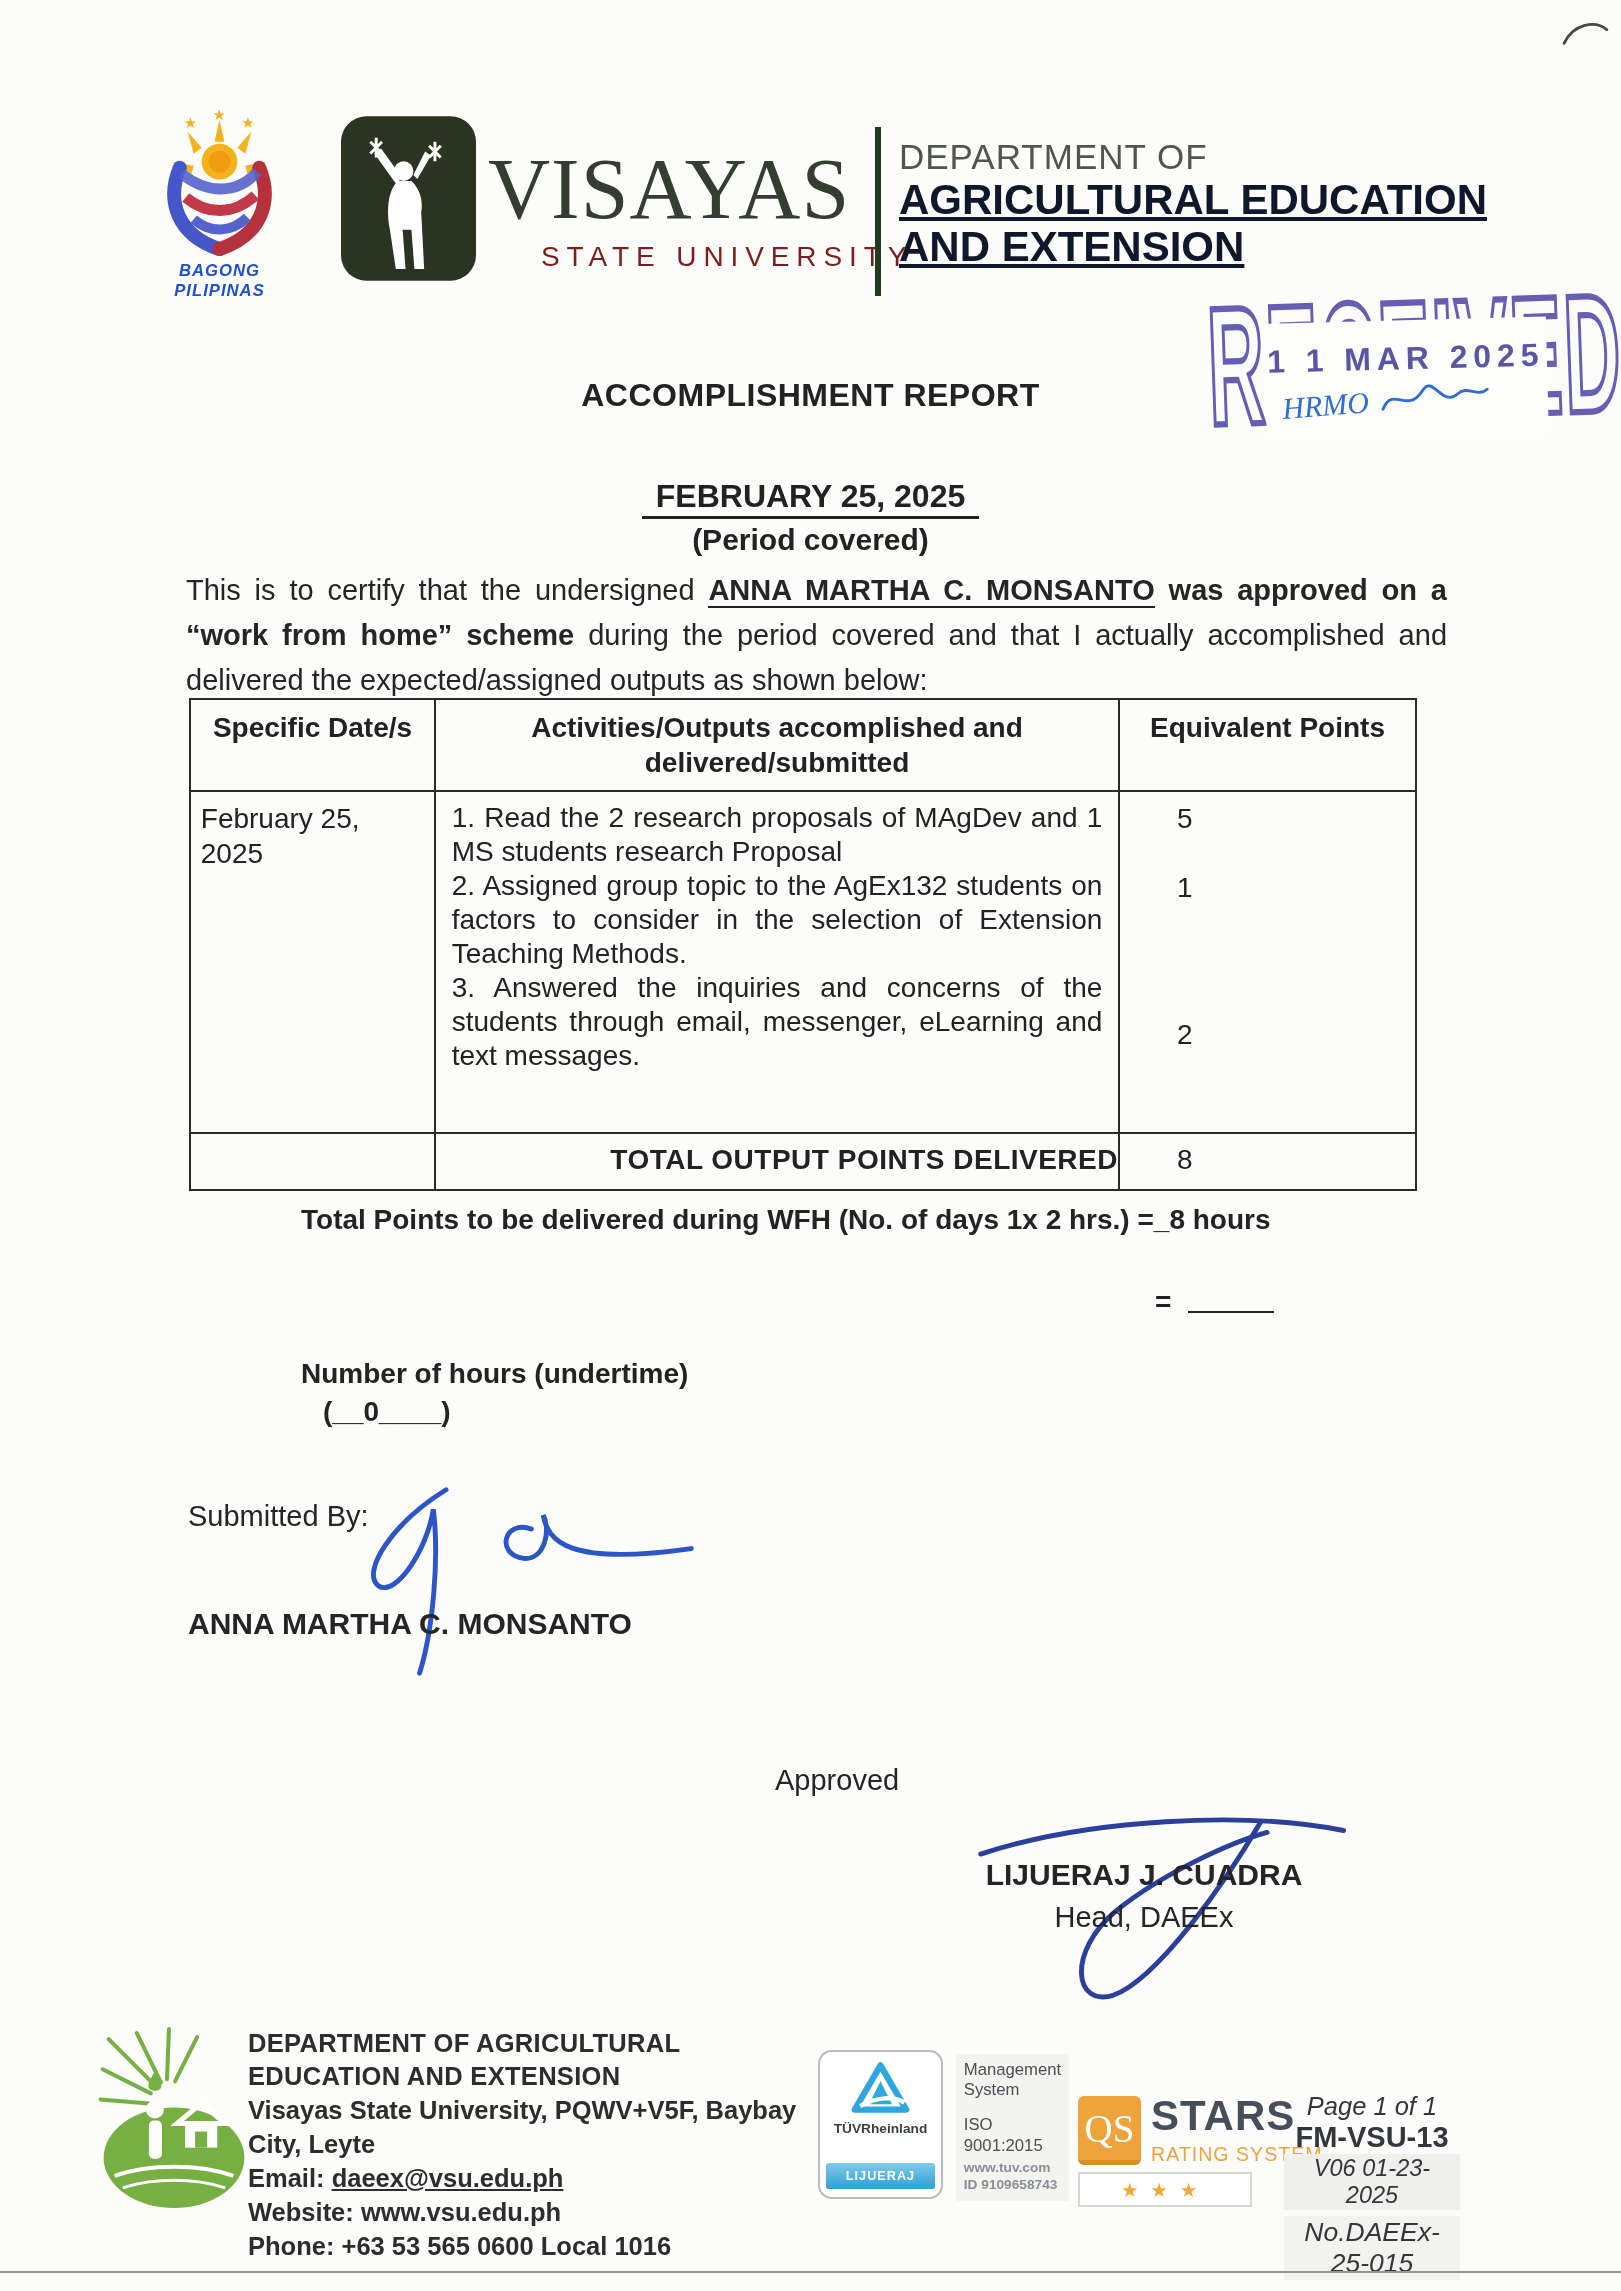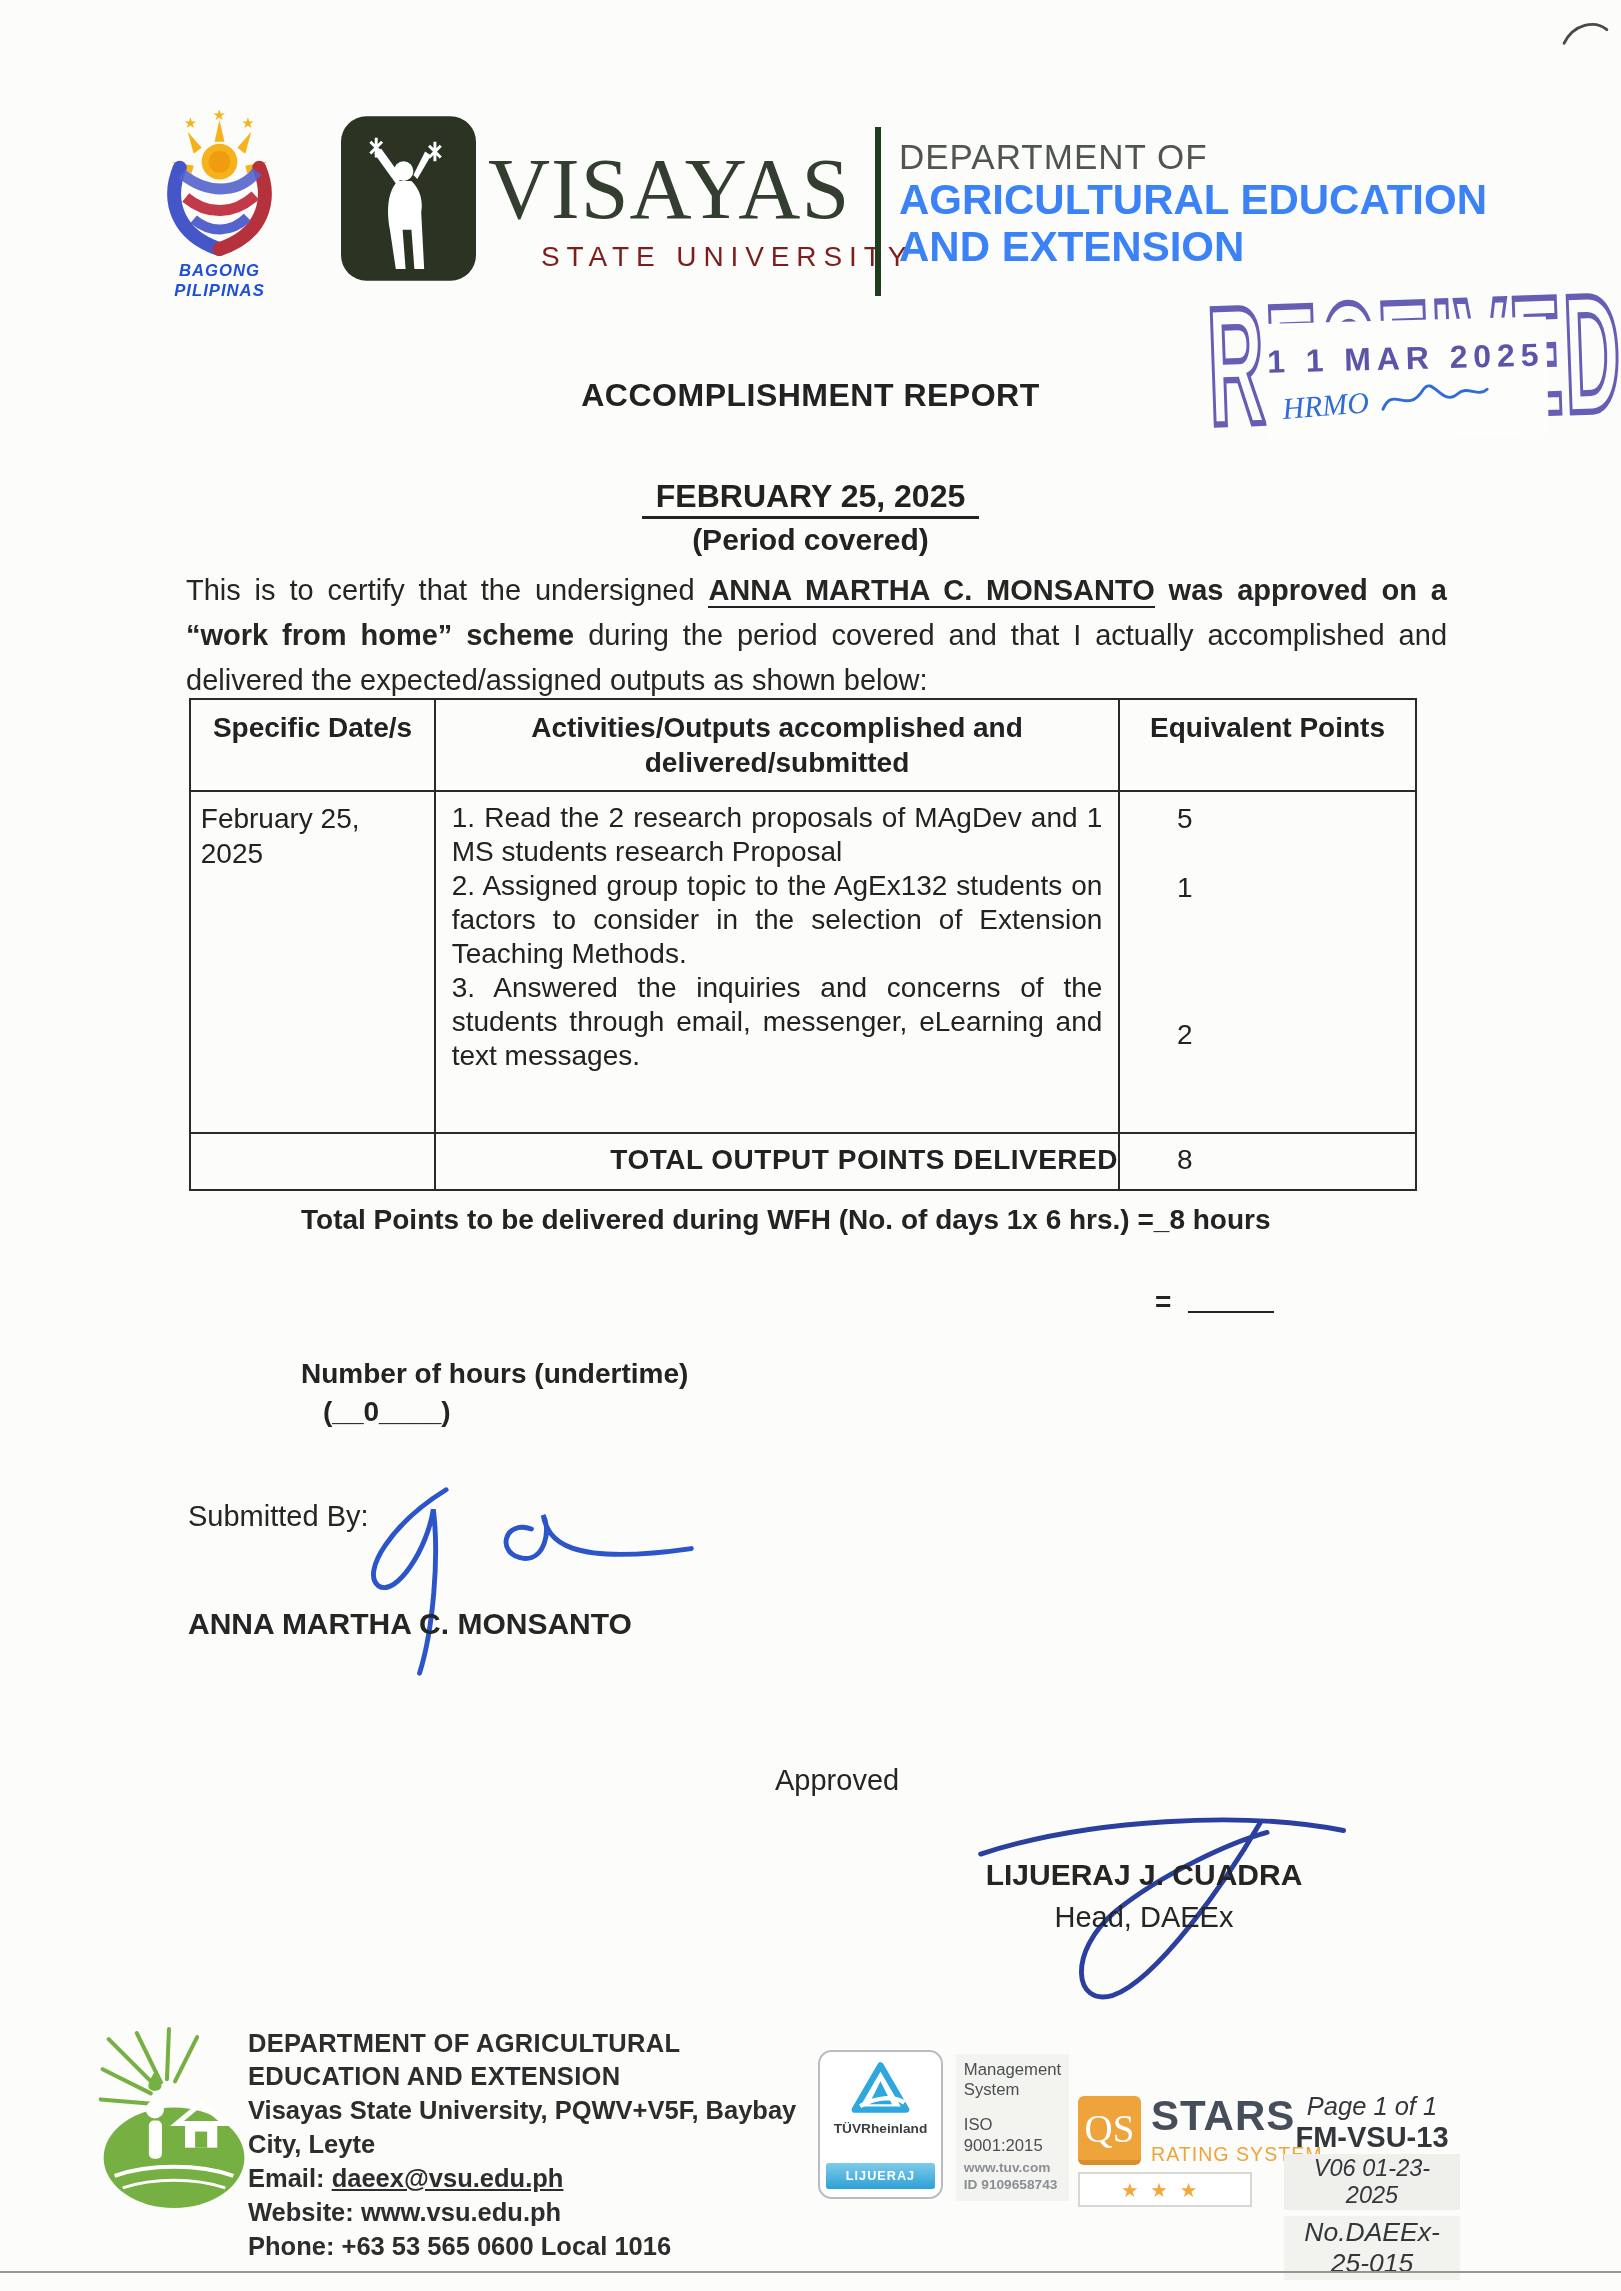--- a/index.html
+++ b/index.html
@@ -9,21 +9,21 @@
     background:#fcfcfa; color:#222; overflow:hidden;
   }
   .abs { position:absolute; }
 
   
   .bagong-label { font-size:16.7px; font-weight:bold; font-style:italic; color:#1d4fd7; letter-spacing:1px; text-align:center; }
   .vsu-word { font-family:"Liberation Serif", serif; font-size:86px; color:#333d30; letter-spacing:1px; }
   .vsu-sub  { font-size:28px; color:#7f1d1d; letter-spacing:6.9px; }
   .hdr-divider { width:5.9px; height:169px; background:#203c1e; }
   .dept1 { font-size:35px; color:#50564e; letter-spacing:1px; }
-  .dept23 { font-size:42px; font-weight:bold; color:#3b82f6; letter-spacing:0px; }
+  .dept23 { font-size:42px; font-weight:bold; color:#0f172a; letter-spacing:0px;text-decoration:underline; }
 
   
   .stamp { left:1208px; top:257px; width:407px; height:221px; transform:rotate(-2deg); }
   .stamp-word {
     position:absolute; left:0; top:5.9px; width:100%; text-align:center;
     font-size:78px; font-weight:bold; letter-spacing:2px;
     color:transparent; -webkit-text-stroke:2.9px #5a51b0;
     transform:scaleY(2.15); transform-origin:top center; opacity:.92;
   }
   .stamp-box { position:absolute; left:57px; top:63px; width:282px; height:118px; background:#fdfdfc; transform:rotate(0.5deg); }
@@ -186,21 +186,21 @@
     </div>
     <div class="trow total">
       <div class="tcell"></div>
       <div class="tcell total-label">TOTAL OUTPUT POINTS DELIVERED</div>
       <div class="tcell total-pts" style="min-height:57px;">
         <div class="total-val">8</div>
       </div>
     </div>
   </div>
 
-  <div class="abs sum" style="left:301px; top:1204px;">Total Points to be delivered during WFH (No. of days 1x 6 hrs.) =_8 hours</div>
+  <div class="abs sum" style="left:301px; top:1204px;">Total Points to be delivered during WFH (No. of days 1x 2 hrs.) =_8 hours</div>
 
   <div class="abs sum" style="left:1155px; top:1286px;">=</div>
   <div class="abs blankline" style="left:1188px; top:1311px; width:86px;"></div>
 
   <div class="abs sum" style="left:301px; top:1358px;">Number of hours (undertime)</div>
   <div class="abs sum" style="left:323px; top:1396px;">(__0____)</div>
 
   <div class="abs sig-label" style="left:188px; top:1500px;">Submitted By:</div>
   <svg class="abs sig" style="left:245px; top:1472px;" width="461" height="211" viewBox="0 0 470 215">
     <path d="M205,18 C150,52 118,102 136,116 C154,128 186,78 192,38 C198,86 192,160 178,205"></path>

